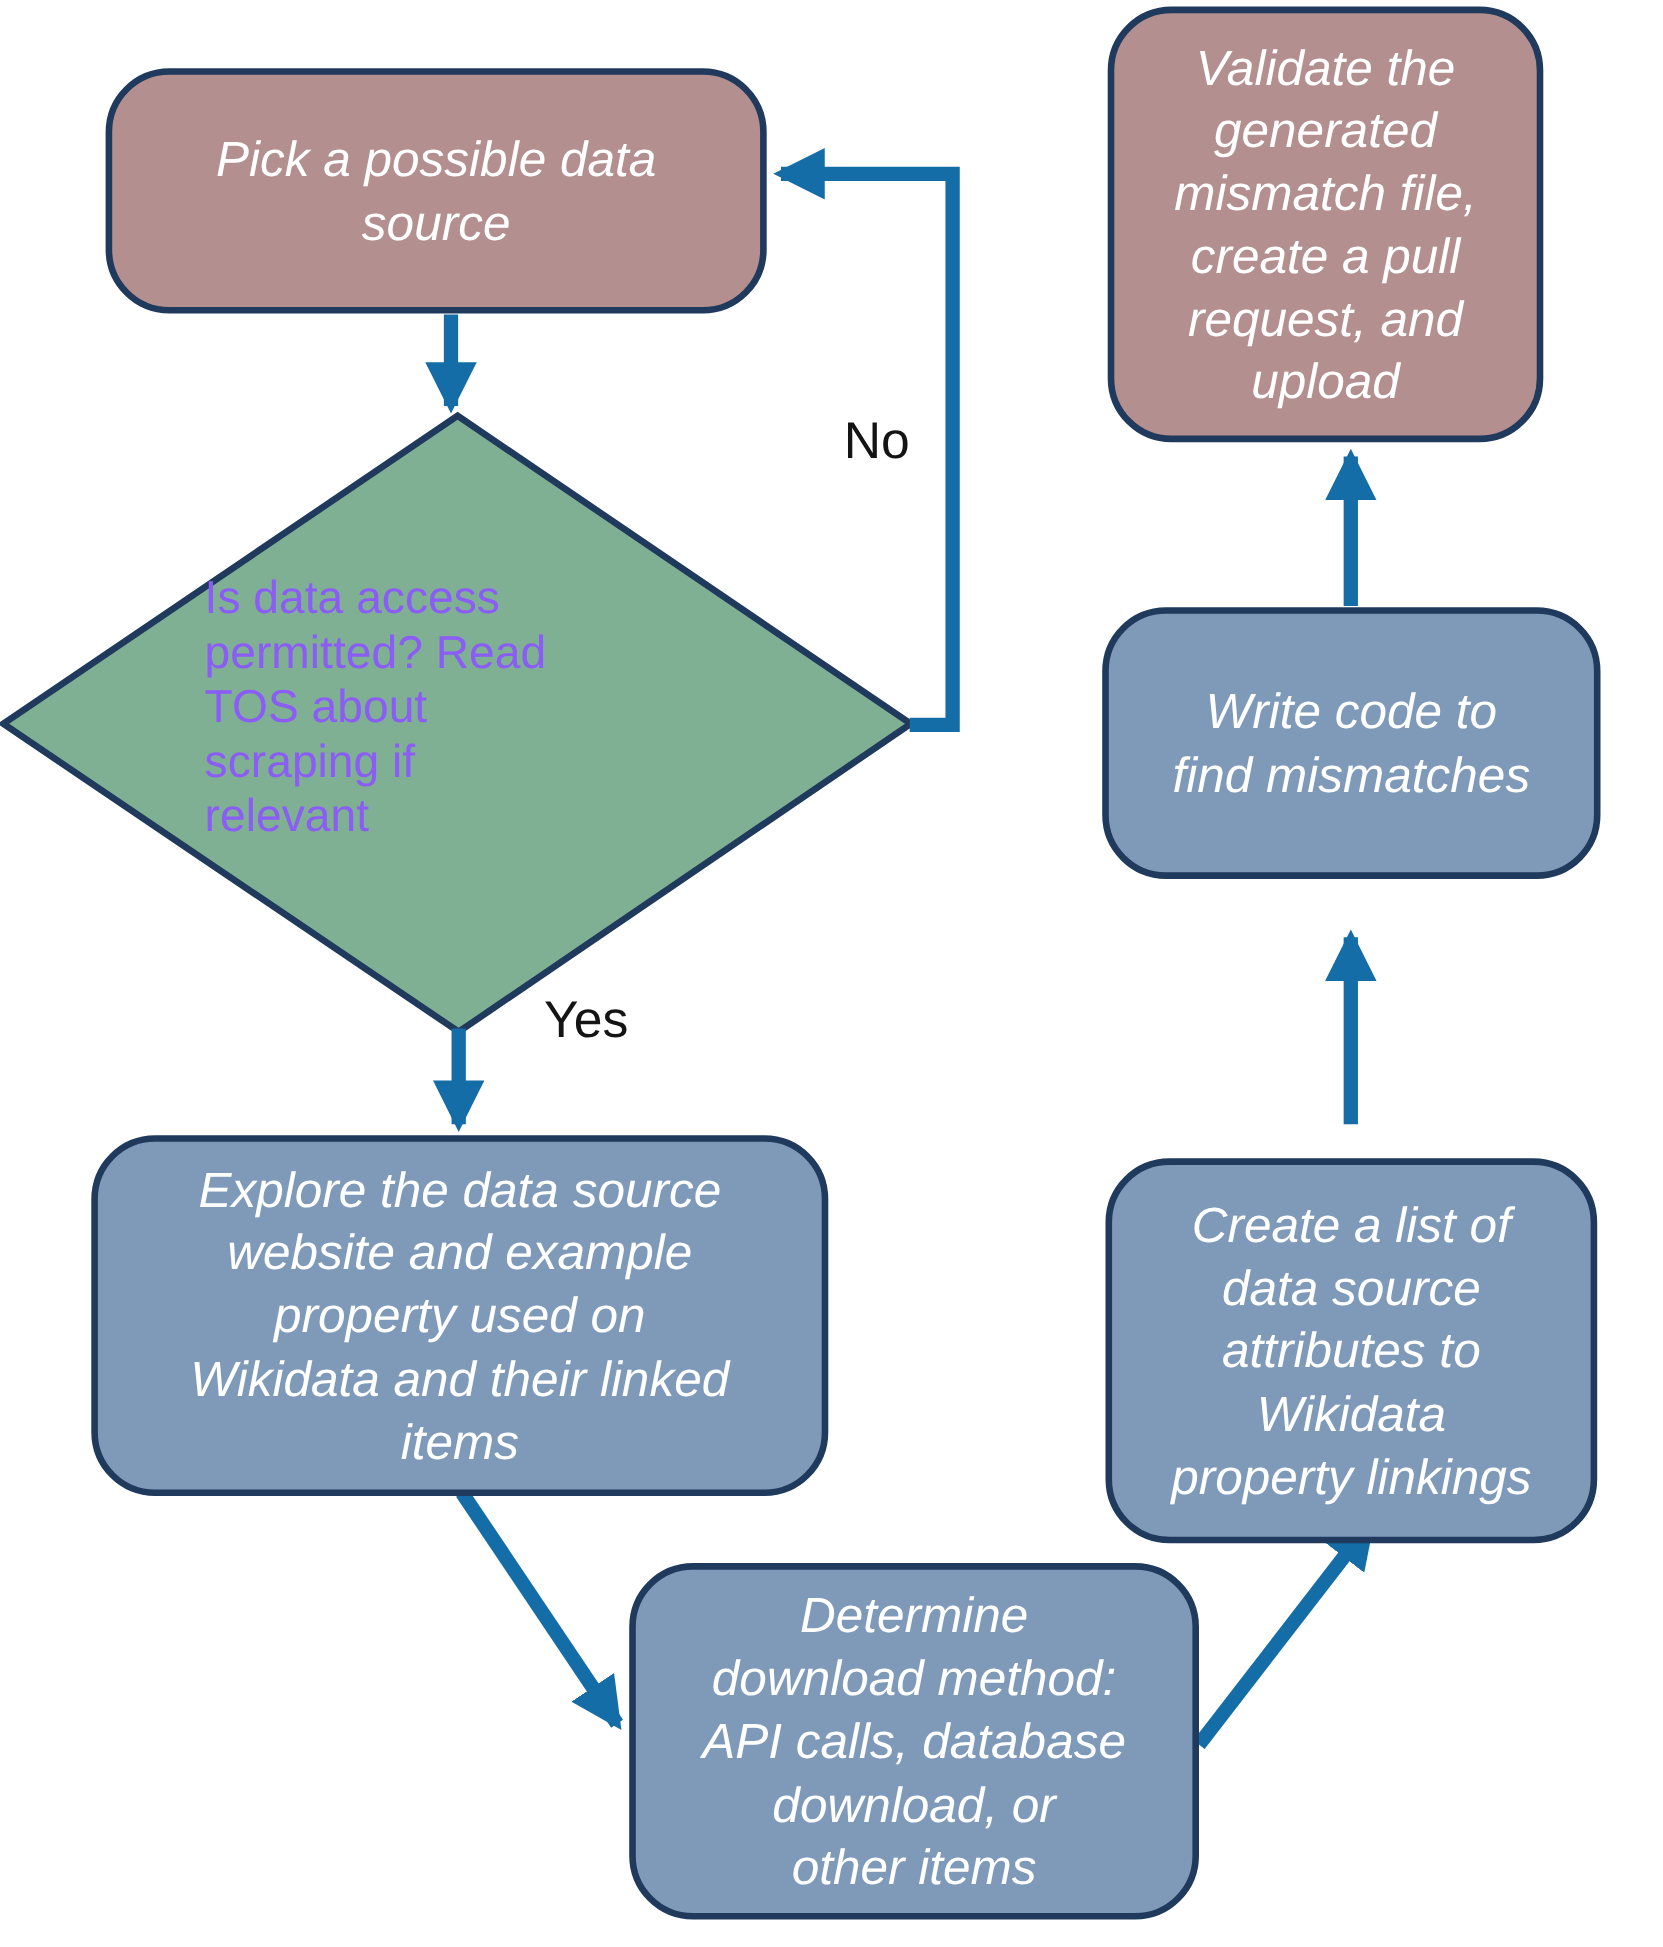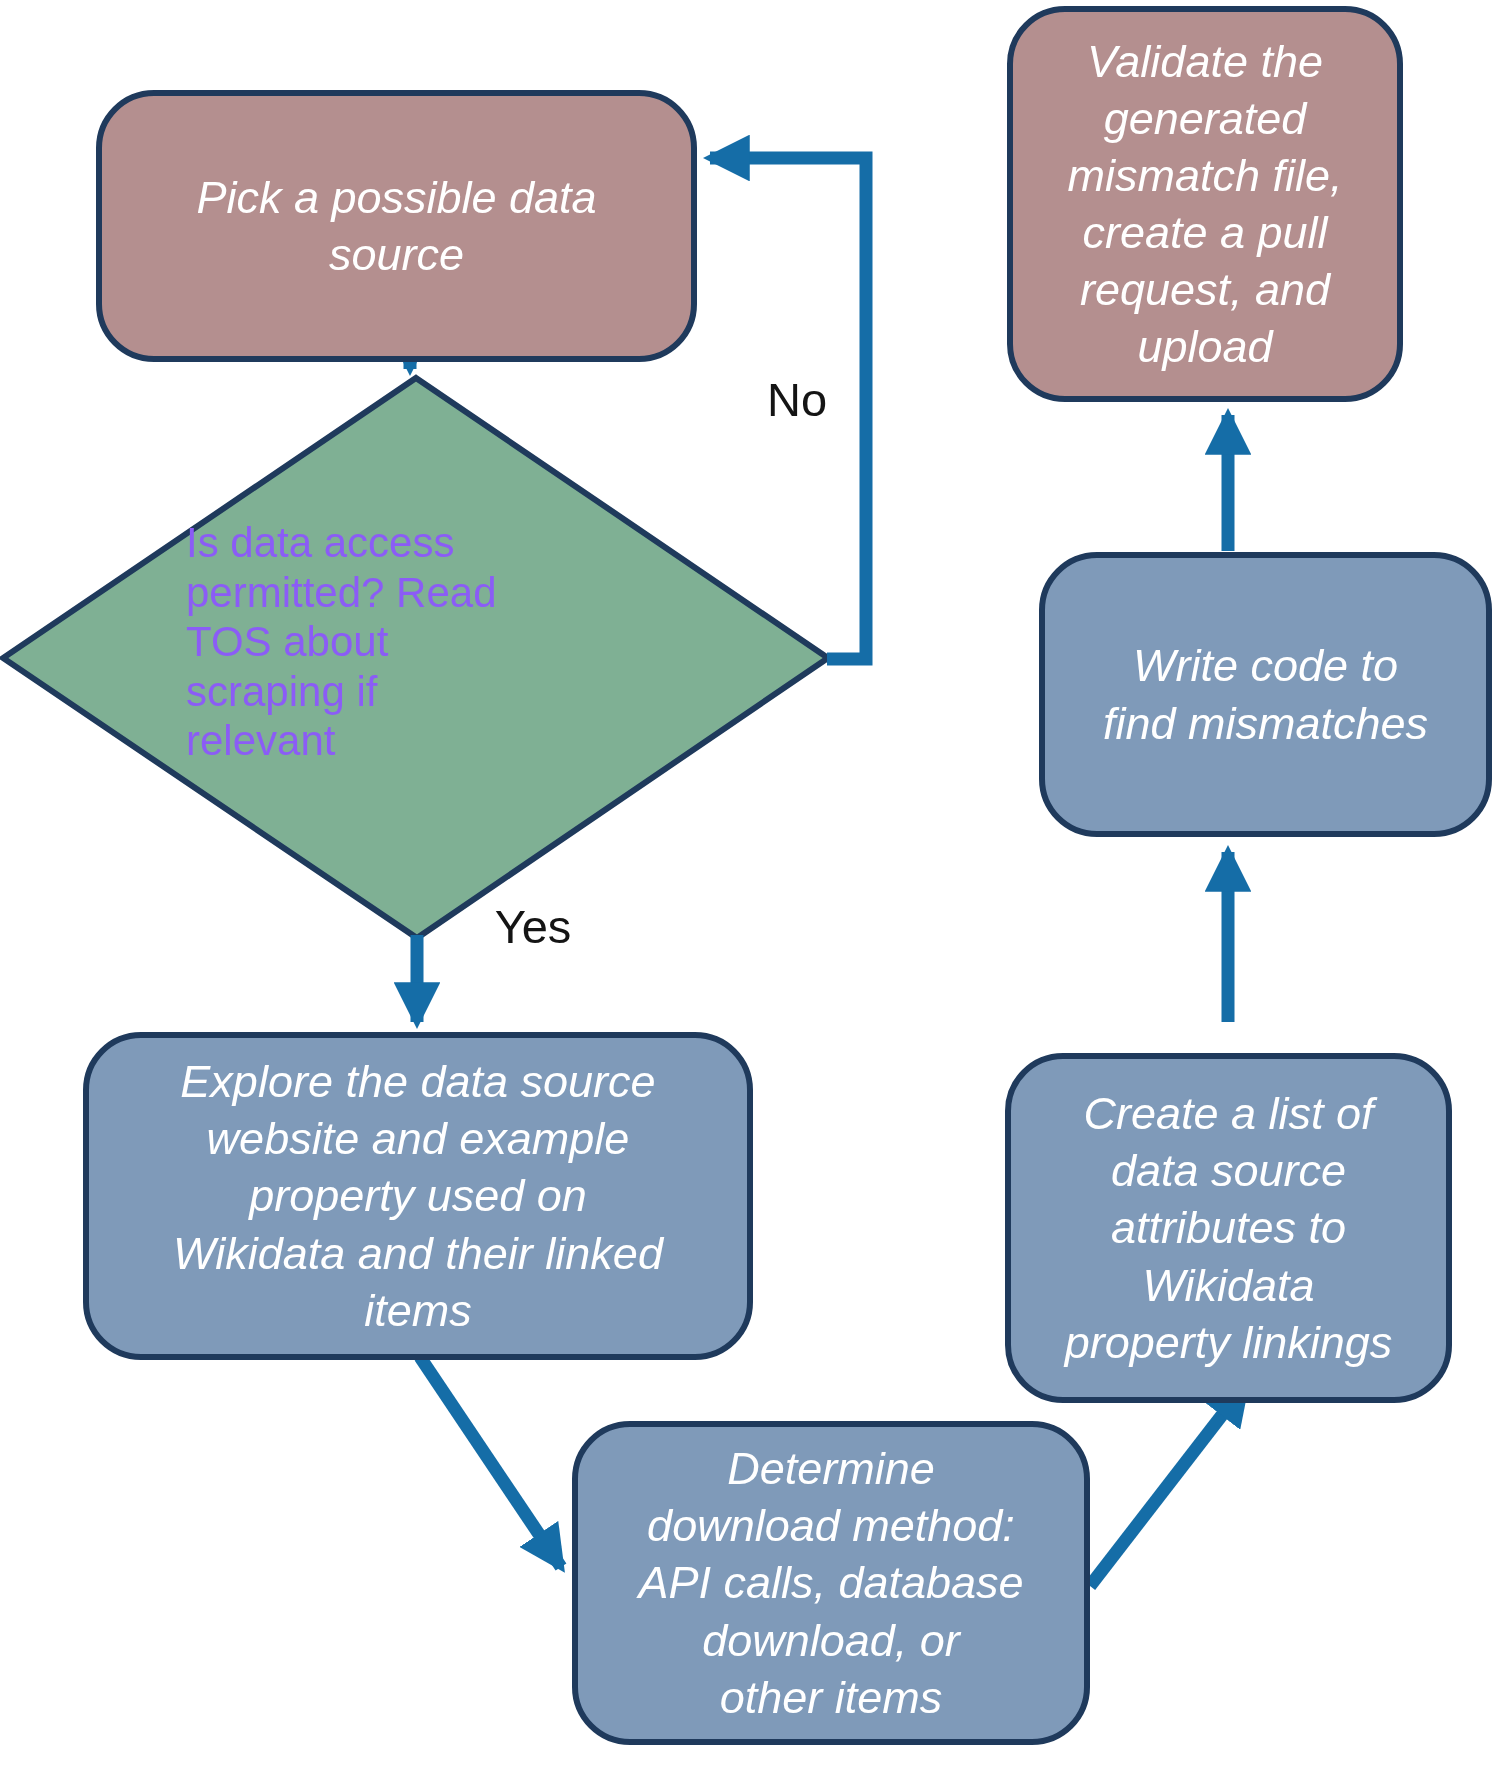--- a/index.html
+++ b/index.html
@@ -37,23 +37,23 @@
     line-height: 1.27;
     padding: 8px 14px;
   }
   .node .node-text {
     white-space: pre-line;
     font-style: italic;
   }
   .pink { background: #b48f8f; border-radius: 58px; }
   .blue { background: #7f9ab9; border-radius: 58px; }
 
-  #pick-node      { left: 96px;   top: 62px;   width: 601px; height: 272px; margin-top: 28px; }
+  #pick-node      { left: 96px;   top: 62px;   width: 601px; height: 223px; }
   #validate-node  { left: 1007px; top: 6px;    width: 396px; height: 396px; }
-  #write-code-node{ left: 1002px; top: 552px;  width: 453px; height: 285px; margin-left: 37px; }
+  #write-code-node{ left: 1002px; top: 552px;  width: 453px; height: 247px; }
   #create-list-node{ left: 1005px; top: 1023px; width: 447px; height: 350px; margin-top: 30px; }
   #explore-node   { left: 70px;   top: 1032px; width: 670px; height: 328px; margin-left: 13px; }
   #determine-node { left: 572px;  top: 1421px; width: 518px; height: 324px; }
 
   #diamond-label {
     position: absolute;
     z-index: 2;
     left: 186px;
     top: 518px;
     width: 470px;

